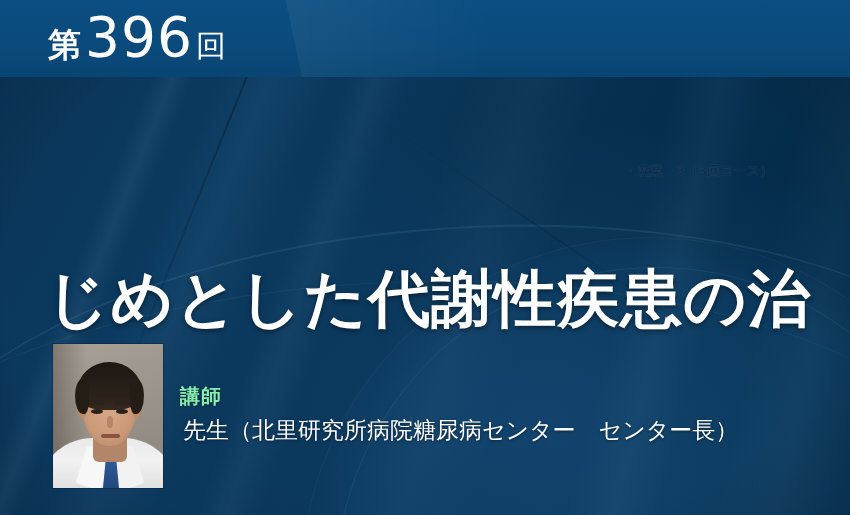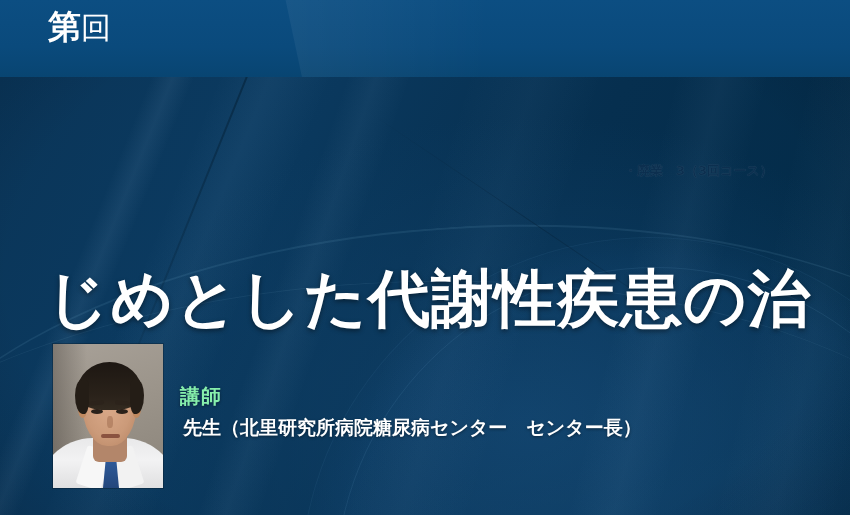--- a/index.html
+++ b/index.html
@@ -244,35 +244,36 @@
     text-shadow: 0 1px 3px rgba(0,0,0,0.45);
     display: flex;
     align-items: baseline;
   }
   #lecturer-line .name {
     font-size: 30px;
     font-weight: 700;
     letter-spacing: 1px;
   }
   #lecturer-line .affil {
-    font-size: 19px;
-    font-weight: 700;
+    font-size: 23px;
+    font-weight: 400;
     letter-spacing: 0px;
     margin-left: 5px;
   }
 </style>
 </head>
 <body>
 
 <div id="stage">
 
   <div id="banner">
     <div class="sheen"></div>
     <div id="episode">
       <span class="ep-pre">第</span>
+      <span class="ep-num">396</span>
       <span class="ep-post">回</span>
     </div>
   </div>
 
   <div id="main">
 
     <div class="bg-layer" id="arc-big"></div>
     <div class="bg-layer" id="arc-big2"></div>
     <div class="bg-layer" id="arc-sweep"></div>
     <div class="bg-layer" id="arc-sweep2"></div>

